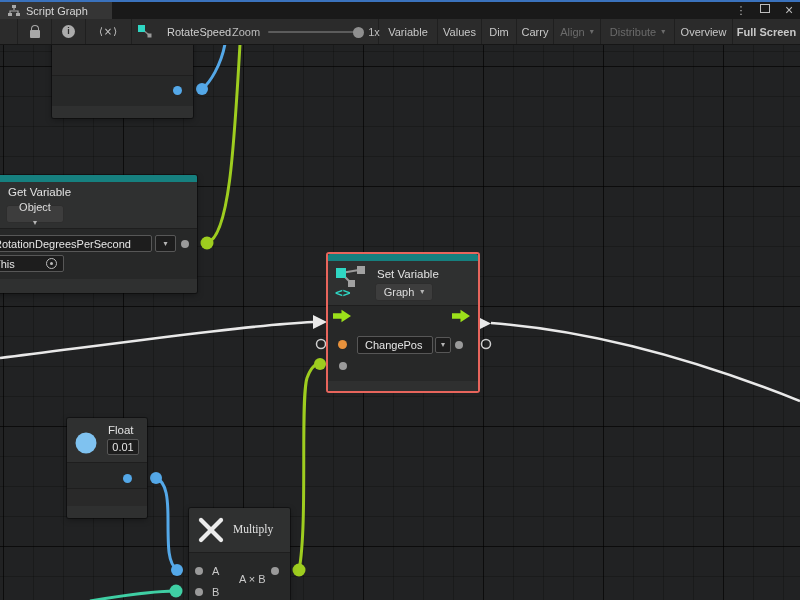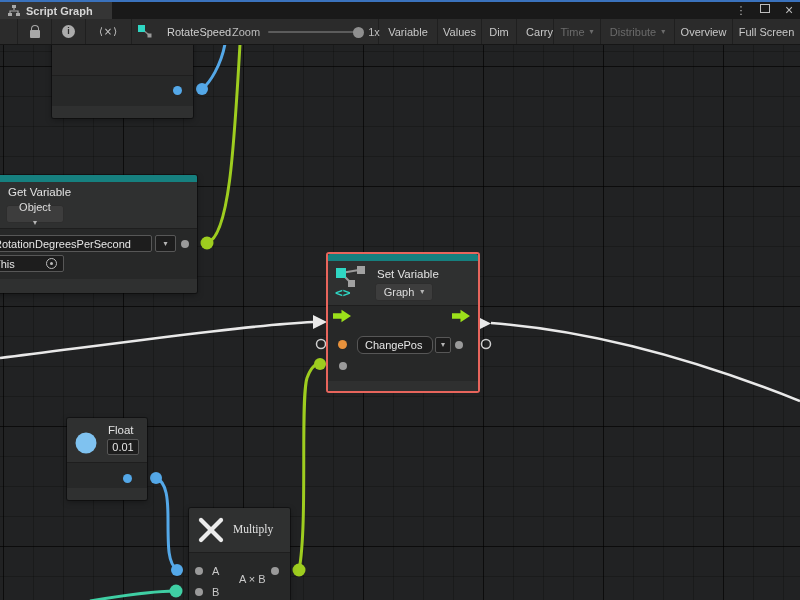--- a/index.html
+++ b/index.html
@@ -5,21 +5,21 @@
   html,body{margin:0;padding:0;background:#111;}
   .stage{position:relative;width:800px;height:600px;overflow:hidden;
          font-family:"Liberation Sans",sans-serif;color:#ccc;
          -webkit-font-smoothing:antialiased;user-select:none;}
 
   
   .focusline{position:absolute;left:0;top:0;width:800px;height:2px;background:#3a72bd;z-index:12;}
   .tabbar{position:absolute;left:0;top:2px;width:800px;height:17px;background:#191919;z-index:12;}
   .tab{position:absolute;left:0;top:0;height:17px;width:112px;background:#353535;
        display:flex;align-items:center;gap:6px;padding-left:8px;box-sizing:border-box;}
-  .tab span{font-size:11px;color:#d6d6d6;white-space:nowrap;font-weight:bold;}
+  .tab span{font-size:11px;color:#d6d6d6;white-space:nowrap;}
   .winctl{position:absolute;right:4px;top:0;height:17px;display:flex;align-items:center;gap:10px;}
   .wic{width:14px;text-align:center;color:#bdbdbd;font-size:12px;line-height:17px;cursor:default;}
   .ico-kebab::after{content:"\22EE";font-size:11px;}
   .ico-max{position:relative;}
   .ico-max::after{content:"";display:inline-block;width:8px;height:7px;border:1.4px solid #bdbdbd;margin-bottom:1px;}
   .ico-close::after{content:"\00D7";font-size:14px;}
 
   .toolbar{position:absolute;left:0;top:19px;width:800px;height:26px;background:#2b2b2b;
            border-bottom:1px solid #161616;box-sizing:border-box;z-index:12;display:flex;align-items:stretch;}
   .tseg{display:flex;align-items:center;justify-content:center;border-right:1px solid #1f1f1f;box-sizing:border-box;}
@@ -158,32 +158,32 @@
         </div>
       </div>
       <div class="body" style="top:51px;height:76px;">
         <svg style="position:absolute;left:5px;top:3px;" width="19" height="14">
           <path d="M0 4.2 H8.5 V0.8 L18 7 L8.5 13.2 V9.8 H0 Z" fill="#9ce01a"></path>
         </svg>
         <svg style="position:absolute;left:124px;top:3px;" width="19" height="14">
           <path d="M0 4.2 H8.5 V0.8 L18 7 L8.5 13.2 V9.8 H0 Z" fill="#9ce01a"></path>
         </svg>
         <div class="dot orange" style="left:10px;top:34px;"></div>
-        <div class="field" style="left:29px;top:30px;width:76px;height:18px;font-size:11px;padding-left:7px;border-radius:6px;">ChangePos</div>
+        <div class="field" style="left:29px;top:30px;width:76px;height:18px;font-size:11px;padding-left:7px;">ChangePos</div>
         <div class="caretbtn" style="left:107px;top:31px;width:16px;height:16px;">
           <span class="caret"></span>
         </div>
         <div class="dot" style="left:127px;top:35px;"></div>
         <div class="dot" style="left:11px;top:56px;"></div>
       </div>
       <div class="ftr" style="height:10px;"></div>
     </div>
   </div>
 
-  <div class="node" style="left:67px;top:418px;width:80px;height:82px;">
+  <div class="node" style="left:67px;top:418px;width:80px;height:100px;">
     <div class="hdr" style="top:0;height:44px;border-radius:2px 2px 0 0;">
       <svg style="position:absolute;left:8px;top:14px;" width="22" height="22">
         <circle cx="11" cy="11" r="10.5" fill="#7fc2f0"></circle>
       </svg>
       <div class="ntitle" style="left:41px;top:6px;">Float</div>
       <div class="field" style="left:40px;top:21px;width:32px;height:16px;justify-content:center;font-size:11px;">0.01</div>
     </div>
     <div class="body" style="top:44px;height:25px;">
       <div class="dot blue" style="left:56px;top:11px;"></div>
     </div>
@@ -256,32 +256,32 @@
     <div style="flex:1;"></div>
     <div class="tbtn" style="width:59px;">
         <span>Variable</span>
       </div>
     <div class="tbtn" style="width:44px;">
         <span>Values</span>
       </div>
     <div class="tbtn" style="width:35px;">
         <span>Dim</span>
       </div>
-    <div class="tbtn" style="width:37px;justify-content:flex-end;">
+    <div class="tbtn" style="width:37px;">
         <span>Carry</span>
       </div>
     <div class="tbtn disabled" style="width:47px;">
-        <span>Time</span>
+        <span>Align</span>
         <span class="caret"></span>
       </div>
     <div class="tbtn disabled" style="width:74px;">
         <span>Distribute</span>
         <span class="caret"></span>
       </div>
     <div class="tbtn" style="width:58px;">
         <span>Overview</span>
       </div>
-    <div class="tbtn" style="width:68px;border-right:none;">
+    <div class="tbtn" style="width:68px;border-right:none;font-weight:bold;">
         <span>Full Screen</span>
       </div>
   </div>
 
 </div>
 
 </body></html>

